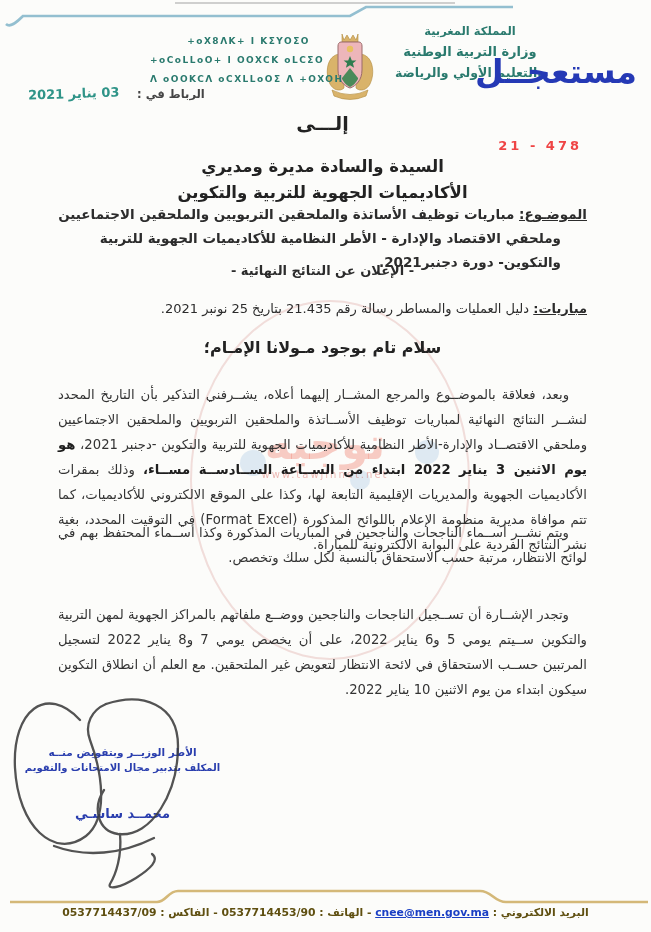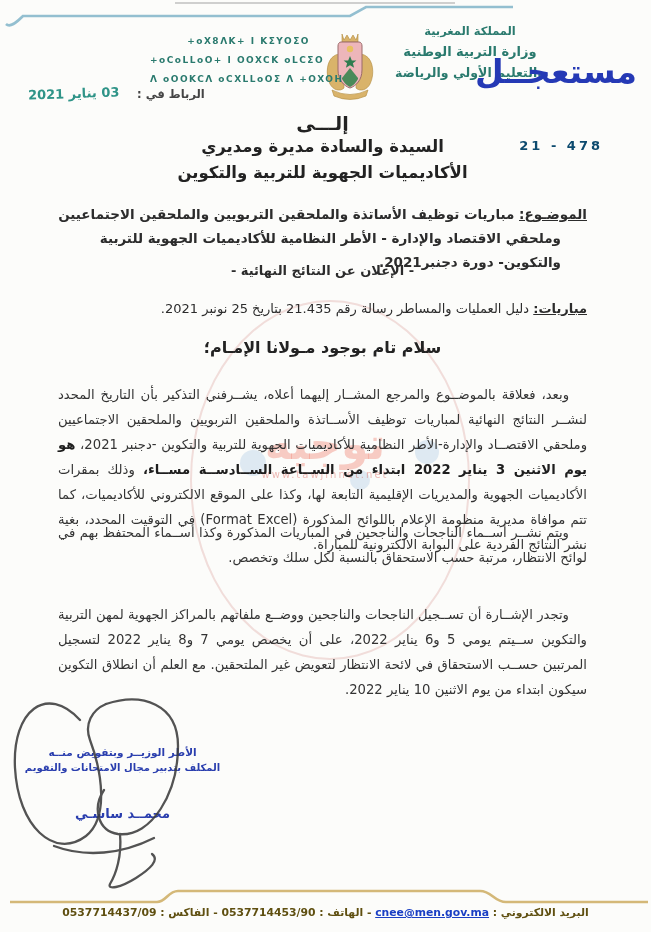--- a/index.html
+++ b/index.html
@@ -17,36 +17,36 @@
   .header { position:absolute; top:24px; left:150px; width:400px; display:flex; align-items:flex-start; justify-content:space-between; }
   .hdr-ar { width:160px; text-align:center; color:#2a7a6e; font-weight:bold; }
   .hdr-ar .l1 { font-size:11.5px; margin-bottom:6px; }
   .hdr-ar .l2 { font-size:13px; margin-bottom:6px; }
   .hdr-ar .l3 { font-size:12.5px; }
   .emblem { width:64px; text-align:center; margin-top:2px; }
   .hdr-tif { width:160px; direction:ltr; text-align:right; color:#2a7a6e; font-weight:bold; font-size:9px; letter-spacing:1.5px; line-height:2.1; margin-top:8px; white-space:nowrap; }
 
   .urgent { position:absolute; top:52px; right:14px; width:140px; text-align:left;
     color:#2539b5; font-size:33px; font-weight:bold; letter-spacing:1px; }
-  .ref-number { position:absolute; top:138px; right:48px; color:#0c4a6e; font-size:13px; font-weight:bold; letter-spacing:3px; direction:ltr; }
+  .ref-number { position:absolute; top:138px; right:69px; color:#ef4444; font-size:13px; font-weight:bold; letter-spacing:3px; direction:ltr; }
   .date-line { position:absolute; top:86px; left:28px; font-size:11.5px; white-space:nowrap; }
   .date-line .lbl { color:#444; font-weight:bold; }
   .date-line .stamp { display:inline-block; color:#2f9488; font-weight:bold; font-size:13px; margin-right:14px; transform:rotate(-2deg); }
 
   
   .seal-watermark { position:absolute; left:190px; top:300px; width:280px; height:360px; border:2px solid rgba(214,150,145,.30); border-radius:50%; }
   .site-watermark { position:absolute; left:175px; top:418px; width:300px; text-align:center; pointer-events:none; }
   .site-watermark .big { font-size:44px; font-weight:bold; color:rgba(235,90,70,.30); letter-spacing:2px; }
   .site-watermark .small { font-size:10px; color:rgba(210,70,60,.38); letter-spacing:2px; direction:ltr; }
   .wm-dot { position:absolute; border-radius:50%; background:rgba(120,170,215,.22); }
 
   
   .section { position:absolute; right:64px; left:58px; }
   .to-block { top:112px; text-align:center; color:#222; font-weight:bold; }
-  .to-block .to { font-size:19px; margin-bottom:0; }
+  .to-block .to { font-size:19px; margin-bottom:20px; }
   .to-block .ln { font-size:16.5px; line-height:1.6; }
 
   .subject { top:202px; font-size:13.5px; line-height:24px; text-align:right; padding-right:26px; text-indent:-26px; color:#2c2c2c; font-weight:bold; }
   .subject .lbl, .reference .lbl { font-weight:bold; text-decoration:underline; }
   .subject-sub { top:263px; text-align:center; font-weight:bold; font-size:13px; color:#2c2c2c; }
 
   .reference { top:297px; font-size:13px; line-height:23px; text-align:right; padding-right:26px; text-indent:-26px; color:#2c2c2c; }
 
   .greeting { top:338px; text-align:center; font-weight:bold; font-size:16px; color:#222; }
 

